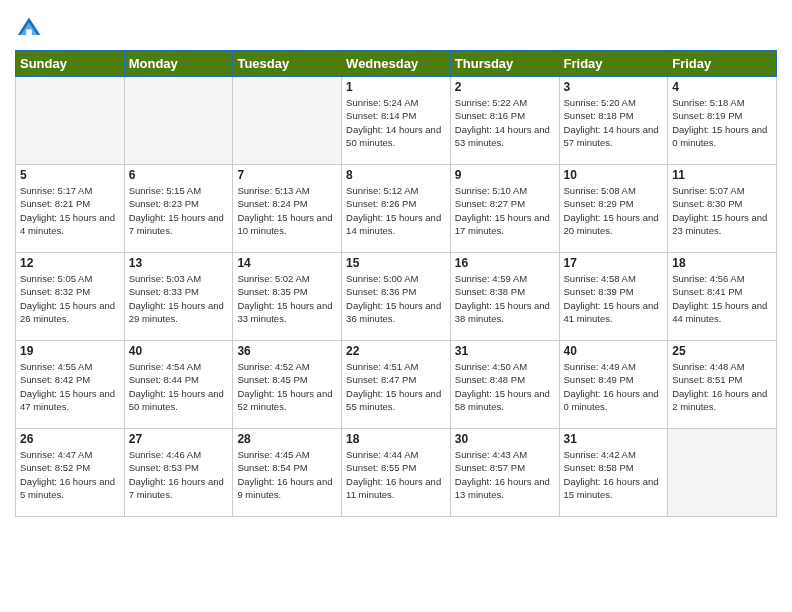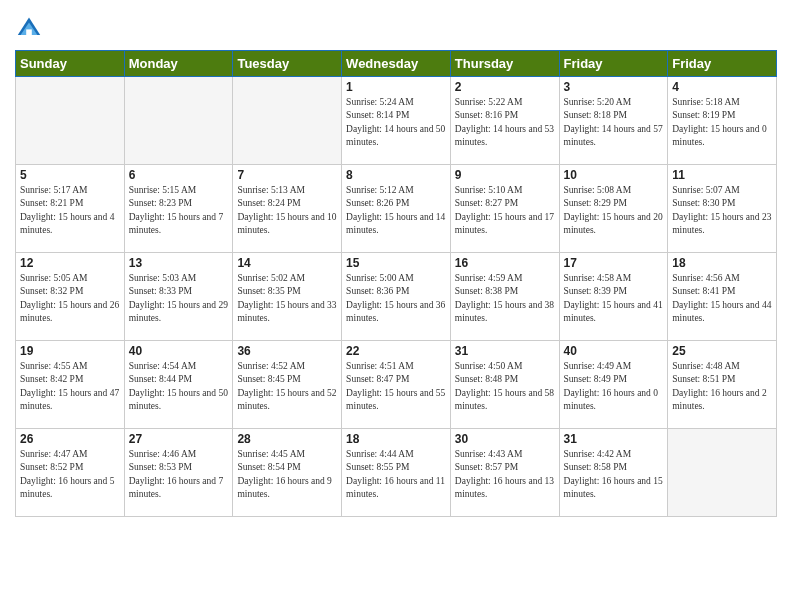--- a/index.html
+++ b/index.html
@@ -89,21 +89,20 @@
     .calendar td .day-num {
       font-size: 12px;
       font-weight: bold;
       color: #222;
       display: block;
       margin-bottom: 2px;
     }
     .calendar td .sun-info {
       color: #333;
       line-height: 1.4;
-      font-family: Liberation Serif, serif;
     }
   </style>
 </head>
 <body>
 
 <div class="page">
   <div class="header">
     <div class="logo">
       <svg class="logo-icon" viewBox="0 0 40 40">
         <polygon points="20,5 36,30 4,30" fill="#1a6fba"></polygon>

